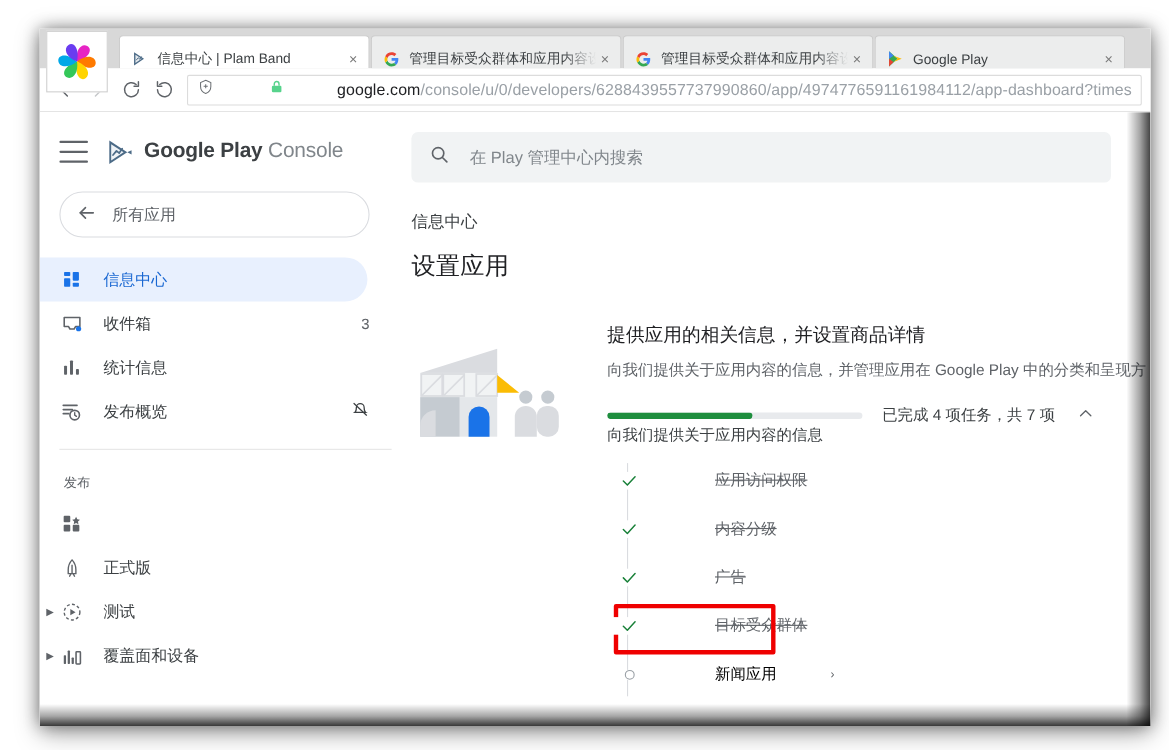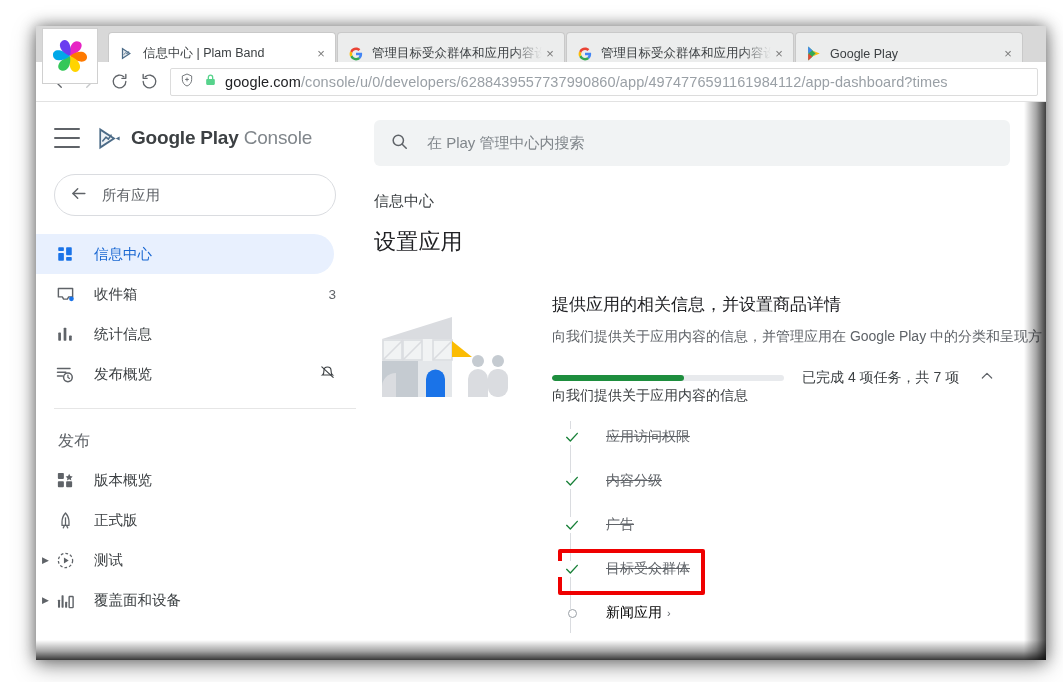--- a/index.html
+++ b/index.html
@@ -105,20 +105,21 @@
     flex: 1 1 auto;
     height: 28px;
     margin-left: 6px;
     border: 1px solid #dcdcdc;
     border-radius: 2px;
     background: #fff;
     display: flex;
     align-items: center;
     padding: 0 8px;
     overflow: hidden;
+    justify-content: space-between;
   }
   #omnibox .shield { flex: 0 0 18px; margin-right: 7px; color: #6b6f73; }
   #omnibox .lock { flex: 0 0 14px; margin-right: 7px; }
   #omnibox .url {
     font-size: 14.5px;
     white-space: nowrap;
     color: #9aa0a6;
     letter-spacing: .1px;
   }
   #omnibox .url .host { color: #202124; }
@@ -200,21 +201,21 @@
     margin-right: 22px;
     height: 40px;
   }
   .nav-item.selected .ico { color: #1a73e8; }
 
   .nav-divider {
     height: 1px; background: #e6e6e6;
     margin: 14px 0 0 18px;
   }
   .nav-section-title {
-    font-size: 16px;
+    font-size: 12px;
     color: #5f6368;
     padding: 22px 0 4px 22px;
   }
   .nav-item .expander {
     position: absolute;
     left: 6px;
     width: 12px; height: 12px;
     color: #5f6368;
     font-size: 9px;
     line-height: 12px;
@@ -299,20 +300,21 @@
     position: absolute;
     left: 18px; top: 6px; bottom: 2px;
     width: 1px;
     background: #dadce0;
   }
   .task-row {
     height: 44px;
     display: flex;
     align-items: center;
     position: relative;
+    gap: 44px;
   }
   .task-row .mark {
     flex: 0 0 36px;
     width: 36px;
     display: flex; align-items: center; justify-content: center;
     position: relative; z-index: 2;
     background: #fff;
   }
   .task-row .circle {
     width: 9px; height: 9px;
@@ -580,21 +582,20 @@
 
           <div class="nav-item">
             <span class="ico">
               <svg width="18" height="18" viewBox="0 0 24 24" fill="#5f6368">
                 <rect x="2.5" y="2.5" width="8" height="8" rx="1.2"></rect>
                 <rect x="2.5" y="13.5" width="8" height="8" rx="1.2"></rect>
                 <path d="M17 1.8l1.9 3.9 4.1.6-3 2.9.7 4.1-3.7-2-3.7 2 .7-4.1-3-2.9 4.1-.6z" transform="scale(.78) translate(5.5 3)"></path>
                 <rect x="13.5" y="13.5" width="8" height="8" rx="1.2"></rect>
               </svg>
             </span>
-            <span class="label">版本概览</span>
           </div>
 
           <div class="nav-item">
             <span class="ico">
               <svg width="19" height="19" viewBox="0 0 24 24" fill="none" stroke="#5f6368" stroke-width="1.6" stroke-linejoin="round">
                 <path d="M12 2.5c3 3.3 4.4 7.3 4.4 11.2v4.6H7.6v-4.6C7.6 9.8 9 5.8 12 2.5z"></path>
                 <line x1="12" y1="8" x2="12" y2="18.3"></line>
                 <path d="M9.2 21.3l1.5-3M14.8 21.3l-1.5-3" stroke-linecap="round"></path>
               </svg>
             </span>

